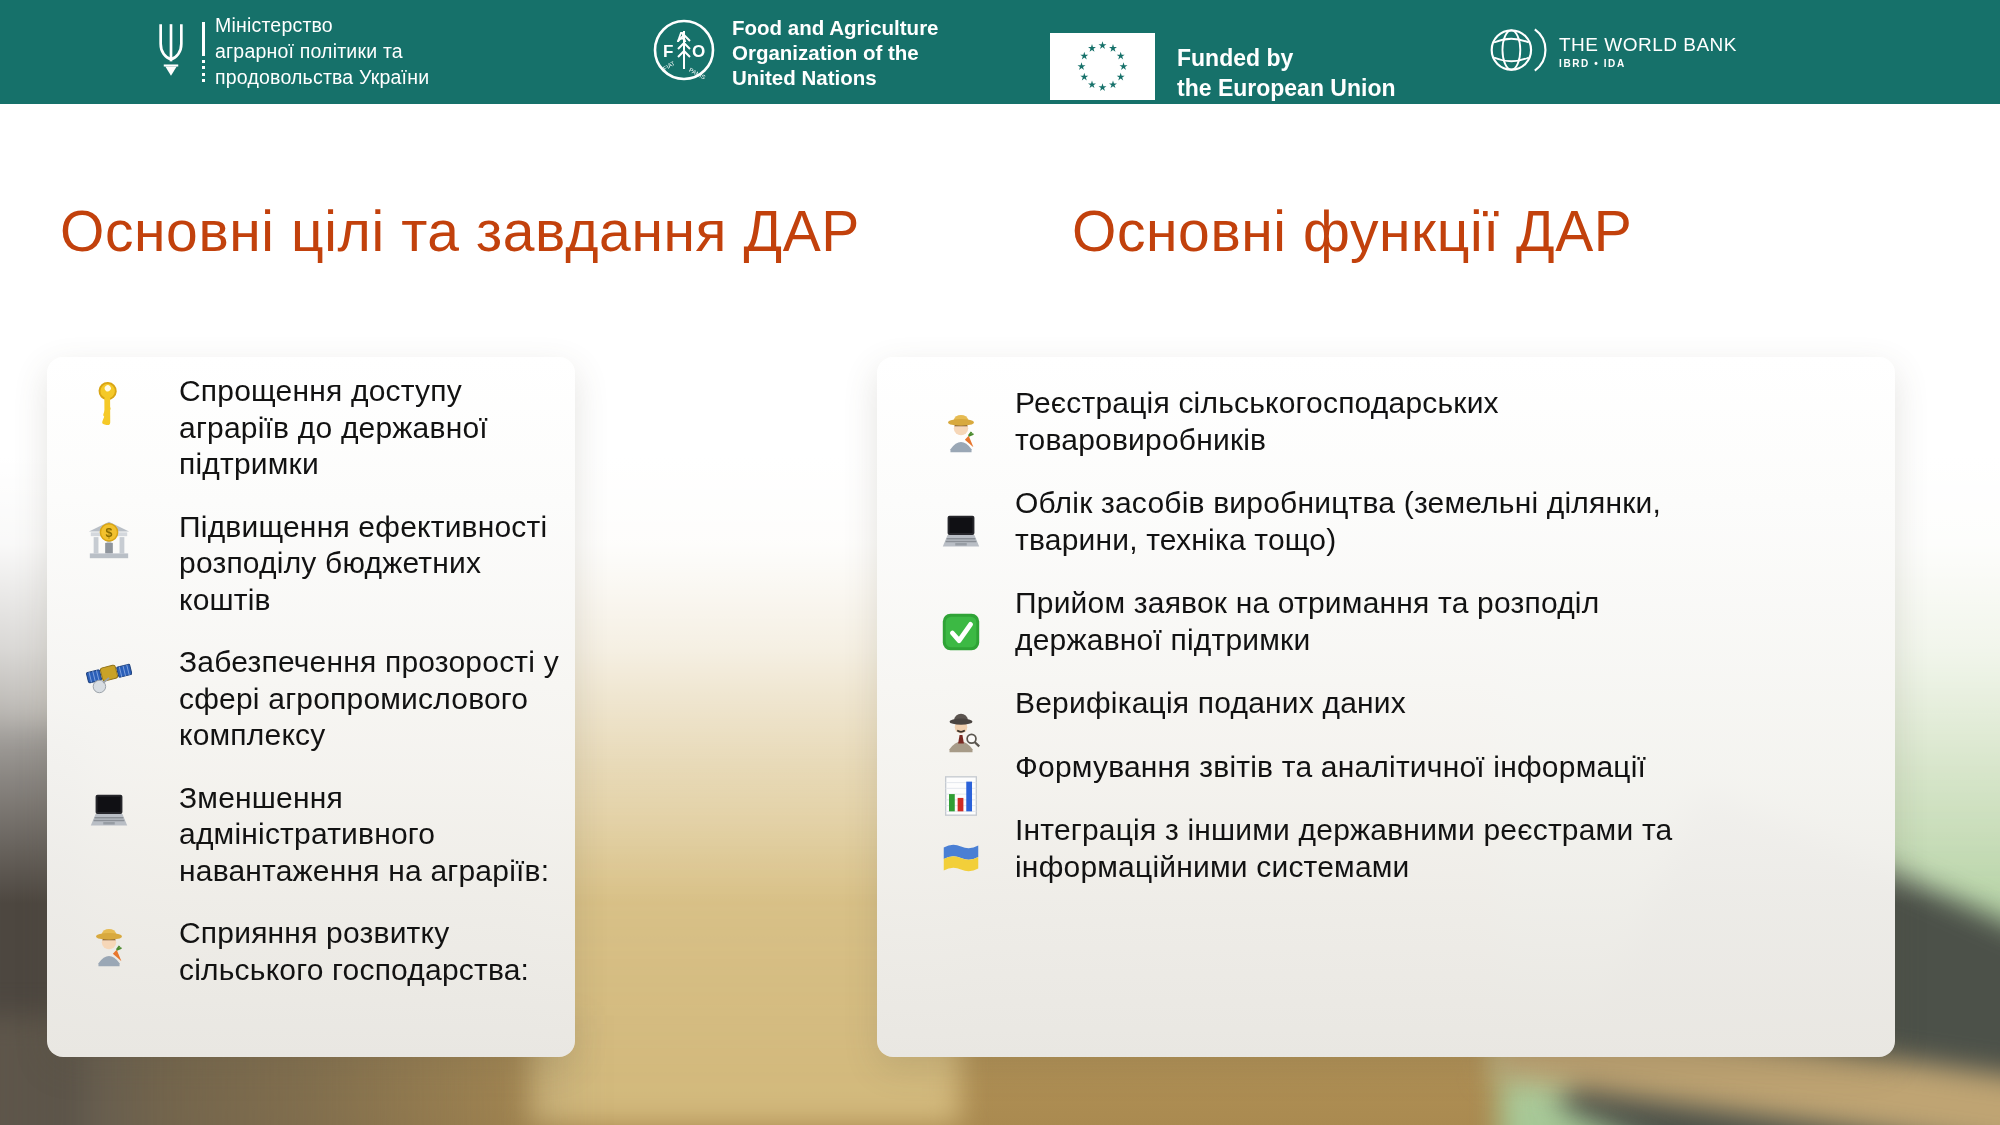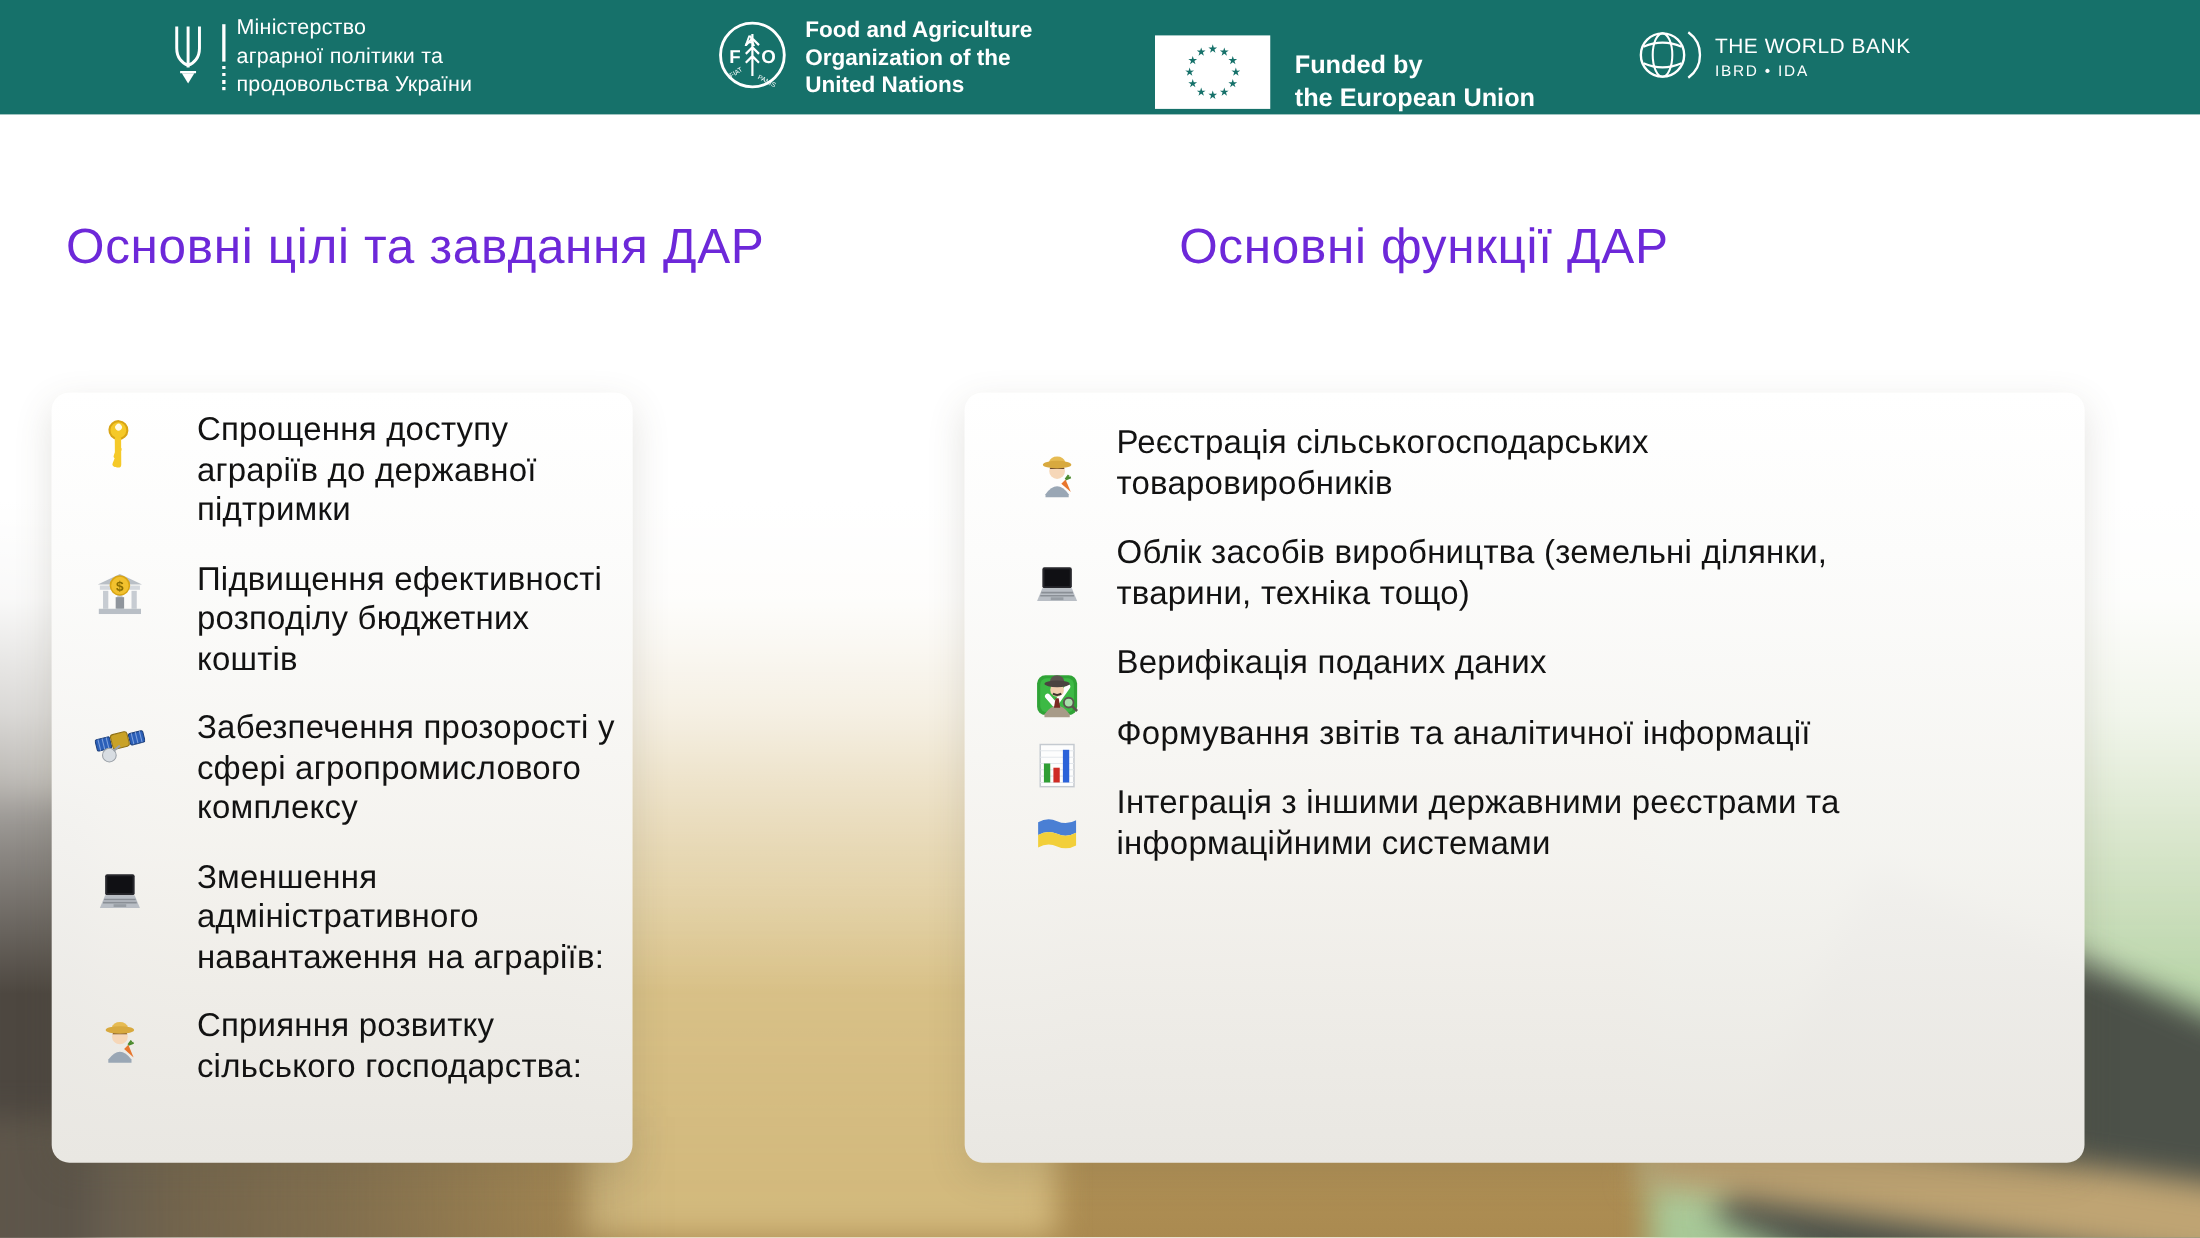--- a/index.html
+++ b/index.html
@@ -36,24 +36,24 @@
     background:
       linear-gradient(#fff,#fff) 0 0/3px 34px no-repeat,
       repeating-linear-gradient(180deg,#fff 0 3px,rgba(255,255,255,0) 3px 6.5px) 0 38px/3px 22px no-repeat;}
   .ministry-text{font-size:19.5px;line-height:1.33;white-space:pre-line;letter-spacing:.2px;}
   .g-fao{left:652px;gap:16px;}
   .fao-text{font-weight:bold;font-size:20.5px;line-height:1.22;white-space:pre-line;}
   .g-eu{left:1050px;gap:22px;align-items:flex-end;}
   .eu-text{font-weight:bold;font-size:23px;line-height:1.3;white-space:pre-line;}
   .g-wb{left:1487px;gap:12px;}
   .wb-name{font-weight:normal;font-size:19px;letter-spacing:.5px;line-height:1;}
-  .wb-sub{font-size:14px;font-weight:normal;letter-spacing:1.6px;margin-top:4px;}
+  .wb-sub{font-size:10px;font-weight:bold;letter-spacing:1.6px;margin-top:4px;}
 
   
-  .panel-title{position:absolute;top:198px;font-size:45px;color:#6d28d9;letter-spacing:.6px;z-index:20;}
+  .panel-title{position:absolute;top:198px;font-size:57px;color:#c2410c;letter-spacing:.6px;z-index:20;}
   .title-goals{left:60px;}
   .title-funcs{left:1072px;}
 
   
   .panel{position:absolute;top:357px;height:700px;border-radius:16px;box-sizing:border-box;z-index:10;
     background:linear-gradient(180deg,rgba(255,255,255,.65) 0%,rgba(252,252,251,.95) 20%,
       rgba(245,244,241,.97) 60%,#e9e7e2 100%);
     box-shadow:0 12px 34px rgba(90,80,60,.16);overflow:hidden;}
   .panel.goals{left:47px;width:528px;padding-top:16px;}
   .panel.funcs{left:877px;width:1018px;padding-top:28px;}
@@ -281,20 +281,22 @@
   </div>
 
   <div class="item">
     <span class="icon">
       <svg viewBox="0 0 48 48">
         <rect x="5" y="5" width="38" height="38" rx="8" fill="#2fa336"></rect>
         <rect x="8" y="8" width="32" height="32" rx="6" fill="#3cb944"></rect>
         <path d="M15 25 l7 8 l12 -17" fill="none" stroke="#fff" stroke-width="5" stroke-linecap="round" stroke-linejoin="round"></path>
       </svg>
     </span>
+    <div class="item-text">Прийом заявок на отримання та розподіл
+державної підтримки</div>
   </div>
 
   <div class="item">
     <span class="icon">
       <svg viewBox="0 0 48 48">
         <path d="M12 42 q12 -16 24 0 v3 h-24 z" fill="#a79b88"></path>
         <path d="M22.5 27 h3 l1.5 9 h-6 z" fill="#7a2a22"></path>
         <circle cx="24" cy="19" r="6.5" fill="#f0cfae"></circle>
         <path d="M20 22.5 q4 2.5 8 0" stroke="#3c332c" stroke-width="1.8" fill="none"></path>
         <path d="M17 11.5 a7 6.5 0 0 1 14 0 l0 1.5 h-14 z" fill="#5b544f"></path>

